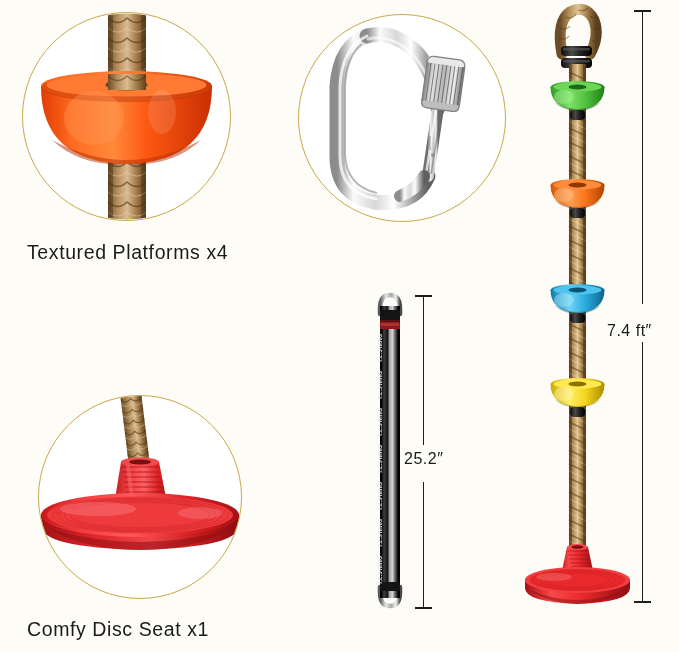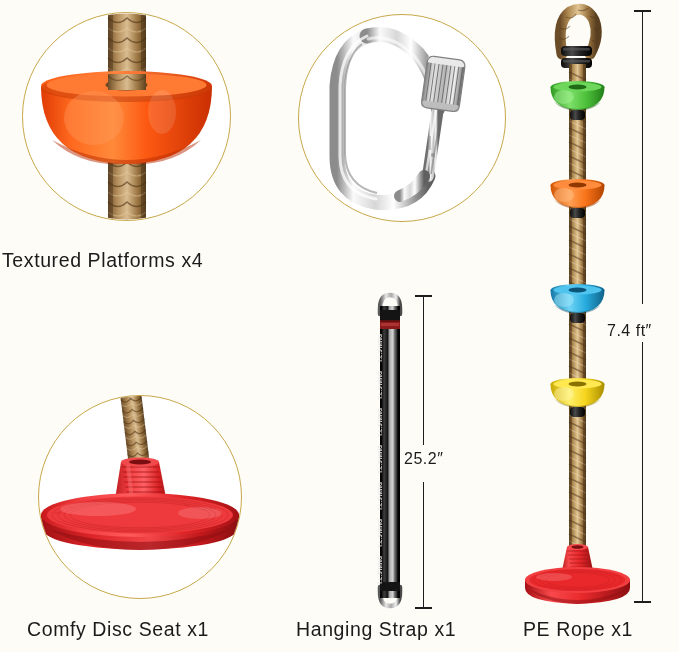--- a/index.html
+++ b/index.html
@@ -130,21 +130,21 @@
       </g>
 
       <ellipse cx="72" cy="106" rx="30" ry="27" fill="#FF9B5C" opacity="0.38"></ellipse>
       <ellipse cx="140" cy="100" rx="14" ry="22" fill="#FFFFFF" opacity="0.12"></ellipse>
       <path d="M19 74 Q22 132 104.5 152 Q186 132 190 74 Z" fill="#000" opacity="0.0"></path>
 
       <path d="M30 128 Q104.5 168 179 128 Q150 155 104.5 152 Q59 155 30 128 Z" fill="#B72C02" opacity="0.5"></path>
     </g>
   </svg>
 
-  <div class="caption" style="left:2px;top:241px;margin-top:8px;">Textured Platforms x4</div>
+  <div class="caption" style="left:27px;top:241px;">Textured Platforms x4</div>
 
   <div class="circle" style="left:298px;top:14px;width:208px;height:208px;"></div>
 
   <svg class="abs" style="left:320px;top:24px;" width="170" height="190" viewBox="0 0 170 190">
     <defs>
       <linearGradient id="steel" x1="0" y1="0" x2="1" y2="0">
         <stop offset="0%" stop-color="#8C8C8C"></stop>
         <stop offset="18%" stop-color="#FAFAFA"></stop>
         <stop offset="42%" stop-color="#D7D7D7"></stop>
         <stop offset="62%" stop-color="#FFFFFF"></stop>
@@ -362,21 +362,20 @@
   <div>
     <div class="straptext" style="left:366px;top:345px;transform:rotate(-90deg);">T.L.SWING</div>
     <div class="straptext" style="left:366px;top:382px;transform:rotate(-90deg);">T.L.SWING</div>
     <div class="straptext" style="left:366px;top:419px;transform:rotate(-90deg);">T.L.SWING</div>
     <div class="straptext" style="left:366px;top:456px;transform:rotate(-90deg);">T.L.SWING</div>
     <div class="straptext" style="left:366px;top:493px;transform:rotate(-90deg);">T.L.SWING</div>
     <div class="straptext" style="left:366px;top:530px;transform:rotate(-90deg);">T.L.SWING</div>
     <div class="straptext" style="left:366px;top:567px;transform:rotate(-90deg);">T.L.SWING</div>
   </div>
 
-  <div class="caption" style="left:296px;top:618px;">Hanging Strap x1</div>
 
   <div>
     <div class="dimcap" style="left:415px;top:295px;width:17px;"></div>
     <div class="dimline" style="left:422.7px;top:295px;height:150px;"></div>
     <div class="dimline" style="left:422.7px;top:482px;height:126px;"></div>
     <div class="dimcap" style="left:415px;top:607px;width:17px;"></div>
     <div class="dimtext" style="left:404px;top:450px;">25.2″</div>
   </div>
 
   <svg class="abs" style="left:520px;top:2px;" width="120" height="606" viewBox="0 0 120 606">
@@ -603,15 +602,14 @@
   </svg>
 
   <div>
     <div class="dimcap" style="left:634px;top:10px;width:17px;"></div>
     <div class="dimline" style="left:641.7px;top:10px;height:294px;"></div>
     <div class="dimline" style="left:641.7px;top:342px;height:260px;"></div>
     <div class="dimcap" style="left:634px;top:601px;width:17px;"></div>
     <div class="dimtext" style="left:607px;top:322px;">7.4 ft″</div>
   </div>
 
-  <div class="caption" style="left:523px;top:618px;">PE Rope x1</div>
 
 </div>
 
 </body></html>

